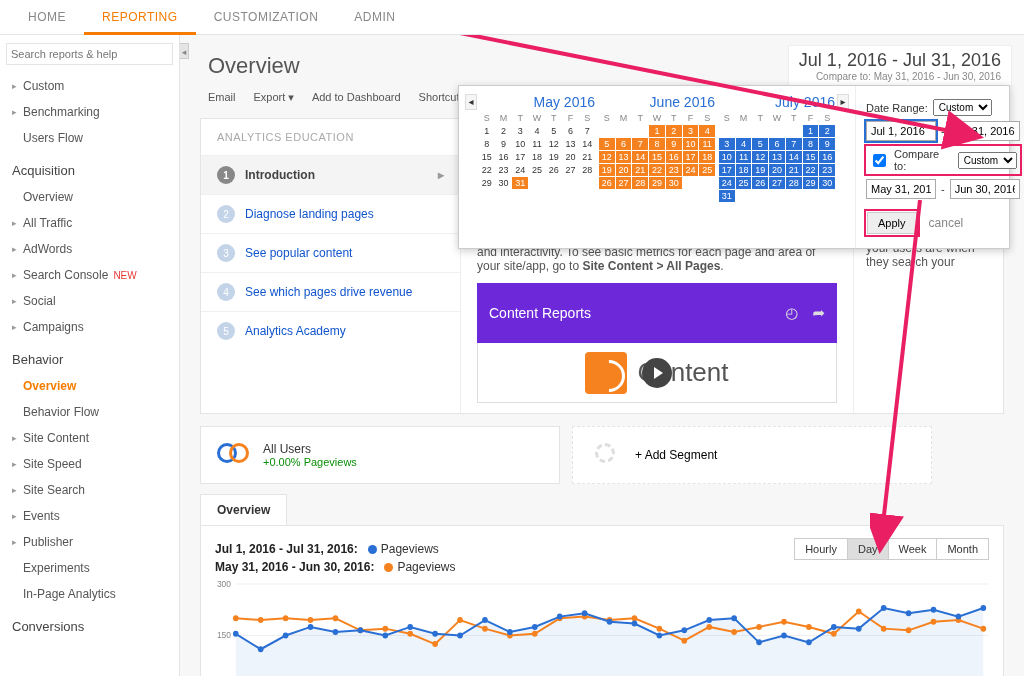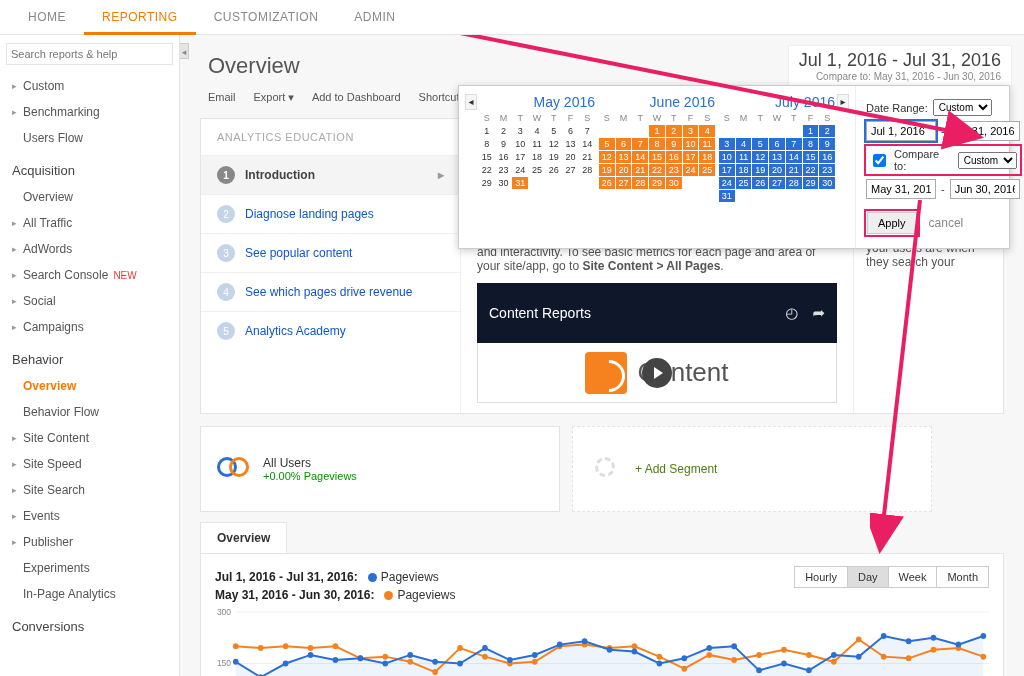--- a/index.html
+++ b/index.html
@@ -24,32 +24,32 @@
 .toolbar{display:flex;gap:18px;padding:6px 0 6px 28px;font-size:11px;color:#555}
 .toolbar span{cursor:pointer}
 .edu-box{margin:8px 20px 0 20px;background:#fff;border:1px solid #e4e4e4;display:flex}
 .edu-left{width:260px;border-right:1px solid #eee}
 .edu-head{padding:12px 16px;color:#aaa;font-size:11px;letter-spacing:.5px}
 .edu-item{display:flex;align-items:center;gap:10px;padding:10px 16px;border-top:1px solid #f0f0f0;font-size:12px;color:#1155cc;cursor:pointer}
 .edu-item.active{background:#f4f4f4;color:#444;font-weight:700}
 .edu-item.active .num{background:#888}
 .edu-item .num{width:18px;height:18px;border-radius:50%;background:#c3d4e8;color:#fff;font-size:10px;display:flex;align-items:center;justify-content:center}
 .edu-body{flex:1;padding:14px 16px 10px;font-size:12px;color:#555;position:relative}
-.video-card{margin-top:10px;background:#0f172a;height:60px;padding:10px 12px;color:#fff;font-size:14px;display:flex;align-items:center;justify-content:space-between}
+.video-card{margin-top:10px;background:#6d28d9;height:60px;padding:10px 12px;color:#fff;font-size:14px;display:flex;align-items:center;justify-content:space-between}
 .video-icons{display:flex;gap:14px;color:#ddd;font-size:15px}
 .video-preview{background:#fff;height:60px;display:flex;align-items:center;justify-content:center;gap:10px;font-size:26px;color:#555;border:1px solid #ddd;border-top:0}
 .logo-sq{width:42px;height:42px;background:#f5821f;border-radius:4px;position:relative}
 .logo-sq:after{content:"";position:absolute;left:8px;top:8px;width:26px;height:26px;border-radius:50%;border:3px solid #fff;border-left-color:transparent;border-bottom-color:transparent;transform:rotate(45deg)}
 .play{position:absolute;width:30px;height:30px;background:#444;border-radius:50%}
 .play:before{content:"";position:absolute;left:12px;top:9px;border-left:9px solid #fff;border-top:6px solid transparent;border-bottom:6px solid transparent}
 .side-tips{width:150px;padding:14px 12px;font-size:12px;color:#555;border-left:1px solid #eee}
 .side-tips b{color:#333}
 .segments{margin:12px 20px 0;display:flex;gap:12px}
-.seg-card{background:#fff;border:1px solid #e4e4e4;padding:24px 16px;display:flex;align-items:center;gap:10px;width:360px}
-.seg-card.add{color:#4d7c0f;border-style:dashed}
+.seg-card{background:#fff;border:1px solid #e4e4e4;padding:10px 16px;display:flex;align-items:center;gap:10px;width:360px}
+.seg-card.add{color:#000000;border-style:dashed}
 .circ2{width:36px;height:36px;position:relative}
 .circ2 .c{position:absolute;width:20px;height:20px;border:3px solid;border-radius:50%}
 .seg-text{font-size:12px}
 .seg-text .g{color:#0a8f08;font-size:11px}
 .tab-row{margin:10px 20px 0;display:flex}
 .tab-row .t{background:#fff;border:1px solid #e4e4e4;border-bottom:0;padding:8px 16px;font-weight:700;font-size:12px}
 .chart-wrap{margin:0 20px;background:#fff;border:1px solid #e4e4e4;padding:12px 14px 4px;position:relative}
 .chart-controls{display:flex;align-items:center;gap:10px;font-size:11px;color:#555;margin-bottom:8px}
 .sel{border:1px solid #ccc;padding:3px 8px;background:#fafafa}
 .metric-link{color:#1155cc;cursor:pointer}

